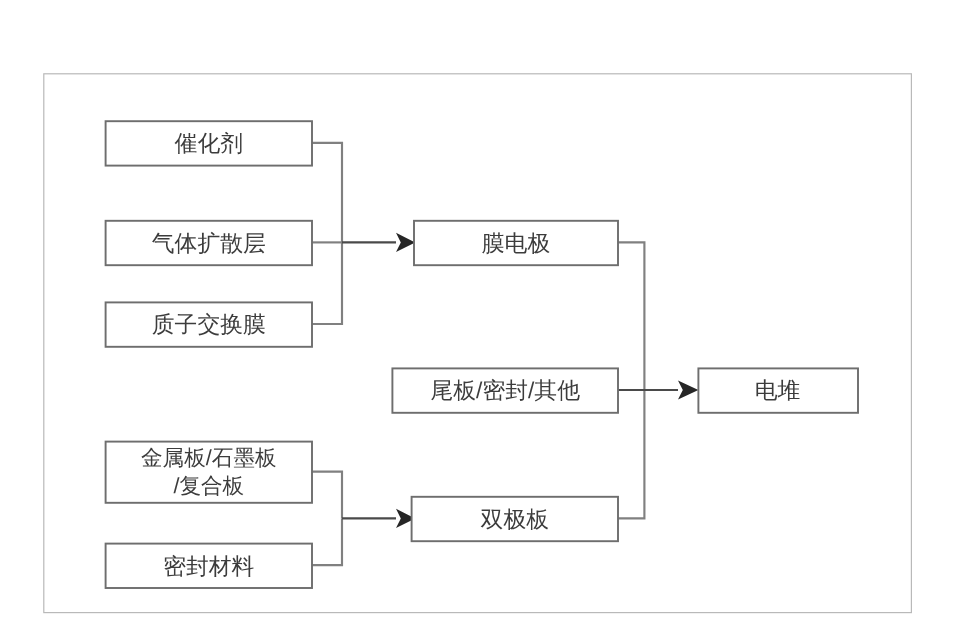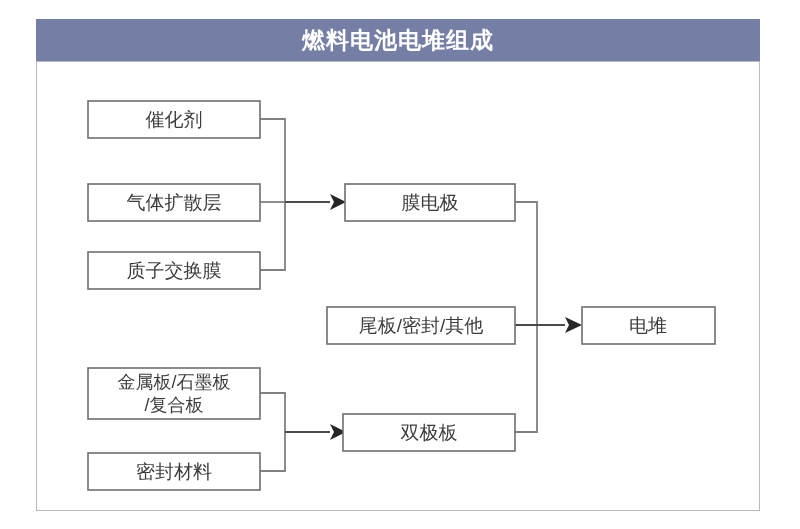--- a/index.html
+++ b/index.html
@@ -83,23 +83,20 @@
   .arrow-head {
     fill: #262626;
     stroke: none;
   }
 </style>
 </head>
 <body>
 
 <div id="page">
 
-  <div id="header-bar">
-    <div id="header-title">燃料电池电堆组成</div>
-  </div>
 
   <div id="diagram-frame"></div>
 
   <svg id="diagram-svg" viewBox="0 0 800 529" xmlns="http://www.w3.org/2000/svg">
 
     <g>
 
       <path class="connector" d="M260,119 L285,119 L285,202"></path>
 
       <path class="connector" d="M260,270 L285,270 L285,202"></path>

